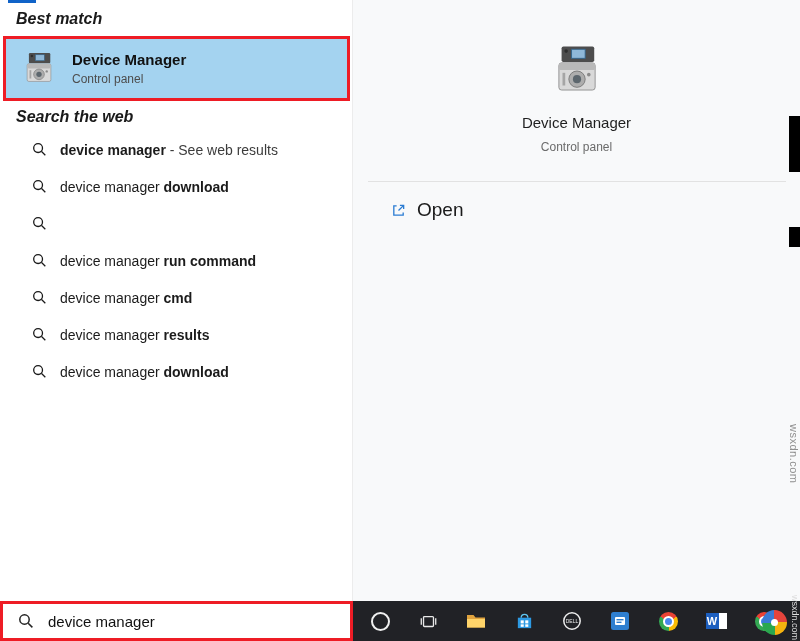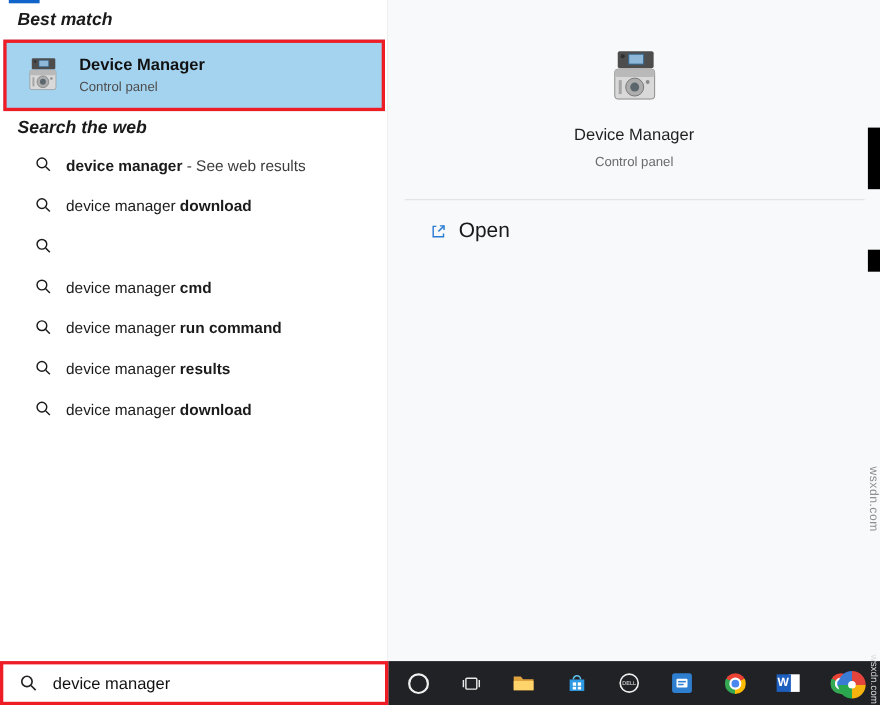--- a/index.html
+++ b/index.html
@@ -193,36 +193,36 @@
       </span>
     </div>
 
     <div class="suggestion">
       <span class="mag">
         <svg viewBox="0 0 16 16" width="15" height="15">
             <circle cx="6.5" cy="6.5" r="4.7" fill="none" stroke="currentColor" stroke-width="1.4"></circle>
             <line x1="10.2" y1="10.2" x2="14.2" y2="14.2" stroke="currentColor" stroke-width="1.4"></line>
           </svg>
       </span>
+      <span class="stext"><span class="q">device manager </span><span class="s">run command</span></span>
+      <span class="chev">
+        <svg viewBox="0 0 8 14" width="8" height="13">
+            <path d="M1 1 L7 7 L1 13" fill="none" stroke="#555" stroke-width="1.6"></path>
+          </svg>
+      </span>
+    </div>
+
+    <div class="suggestion">
+      <span class="mag">
+        <svg viewBox="0 0 16 16" width="15" height="15">
+            <circle cx="6.5" cy="6.5" r="4.7" fill="none" stroke="currentColor" stroke-width="1.4"></circle>
+            <line x1="10.2" y1="10.2" x2="14.2" y2="14.2" stroke="currentColor" stroke-width="1.4"></line>
+          </svg>
+      </span>
       <span class="stext"><span class="q">device manager </span><span class="s">cmd</span></span>
-      <span class="chev">
-        <svg viewBox="0 0 8 14" width="8" height="13">
-            <path d="M1 1 L7 7 L1 13" fill="none" stroke="#555" stroke-width="1.6"></path>
-          </svg>
-      </span>
-    </div>
-
-    <div class="suggestion">
-      <span class="mag">
-        <svg viewBox="0 0 16 16" width="15" height="15">
-            <circle cx="6.5" cy="6.5" r="4.7" fill="none" stroke="currentColor" stroke-width="1.4"></circle>
-            <line x1="10.2" y1="10.2" x2="14.2" y2="14.2" stroke="currentColor" stroke-width="1.4"></line>
-          </svg>
-      </span>
-      <span class="stext"><span class="q">device manager </span><span class="s">run command</span></span>
       <span class="chev">
         <svg viewBox="0 0 8 14" width="8" height="13">
             <path d="M1 1 L7 7 L1 13" fill="none" stroke="#555" stroke-width="1.6"></path>
           </svg>
       </span>
     </div>
 
     <div class="suggestion">
       <span class="mag">
         <svg viewBox="0 0 16 16" width="15" height="15">

